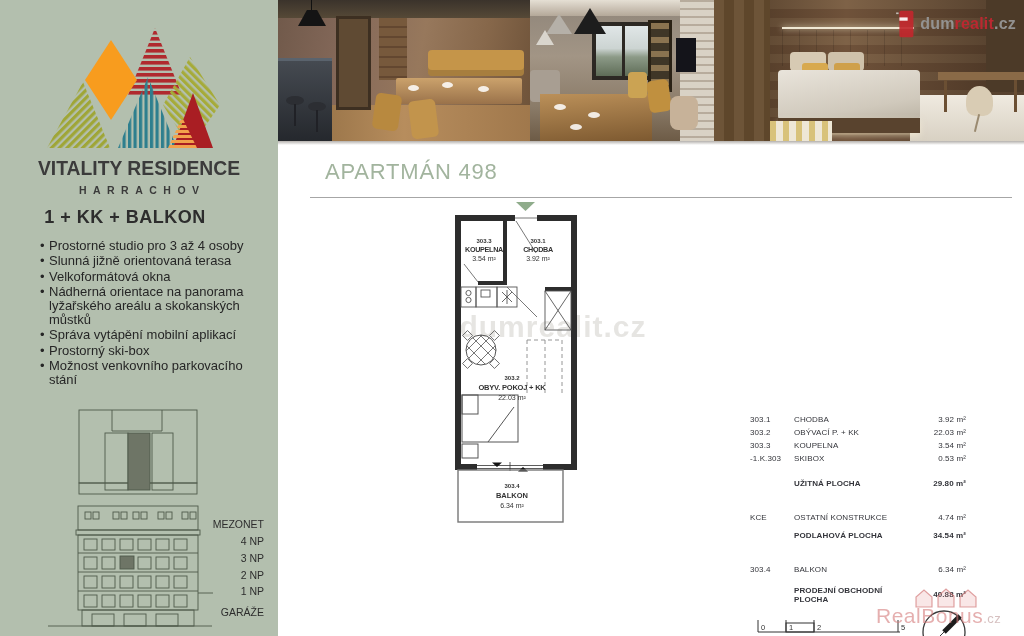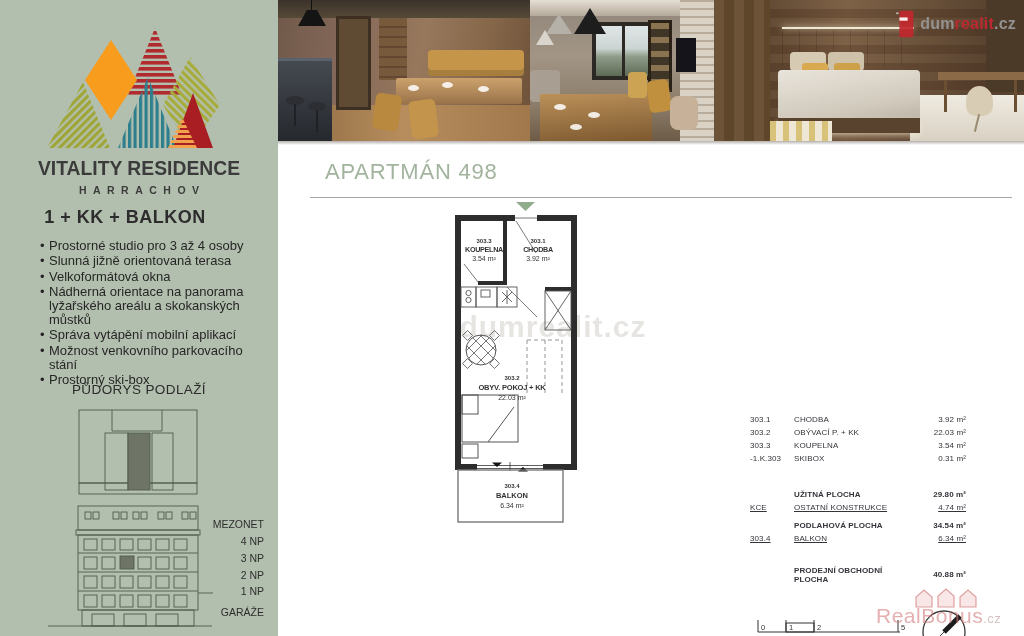--- a/index.html
+++ b/index.html
@@ -101,21 +101,21 @@
   .title-rule { position:absolute; left:310px; top:197px; width:702px; height:1px; background:#a6a6a6; }
 
   .plan-svg { position:absolute; left:440px; top:196px; }
   .plan-wm { position:absolute; left:428px; top:310px; width:250px; text-align:center;
     font-size:30px; font-weight:700; color:rgba(140,135,122,.22); letter-spacing:1px; }
 
   .atable { position:absolute; left:750px; top:413px; width:216px; font-size:8px; color:#33343a; }
   .arow { display:flex; align-items:center; height:13px; letter-spacing:.1px; }
   .arow .c { width:44px; } .arow .n { flex:1; } .arow .v { width:52px; text-align:right; }
   .arow.total { font-weight:700; }
-  .gap6 { margin-top:23px; } .gap5 { margin-top:5px; } .gap4 { margin-top:0;text-decoration:underline; }
+  .gap6 { margin-top:12px; } .gap5 { margin-top:5px; } .gap4 { margin-top:21px; }
 
   .scale-svg { position:absolute; left:752px; top:611px; }
   .compass-svg { position:absolute; left:914px; top:600px; }
   .houses-svg { position:absolute; left:912px; top:585px; }
   .bonus-wm { position:absolute; left:876px; top:604px; font-size:21px; font-weight:400;
     color:rgba(211,122,122,.60); letter-spacing:.5px; white-space:nowrap; }
   .bonus-wm .cz { font-size:13px; color:rgba(180,140,140,.55); }
 
   svg text { font-family:"Liberation Sans", sans-serif; }
 </style>
@@ -156,25 +156,24 @@
     <div class="brand-title">VITALITY RESIDENCE</div>
     <div class="brand-sub">HARRACHOV</div>
     <div class="unit-type">1 + KK + BALKON</div>
 
     <ul class="features">
       <li>Prostorné studio pro 3 až 4 osoby</li>
       <li>Slunná jižně orientovaná terasa</li>
       <li>Velkoformátová okna</li>
       <li>Nádherná orientace na panorama lyžařského areálu a skokanských můstků</li>
       <li>Správa vytápění mobilní aplikací</li>
+      <li>Prostorný ski-box</li>
       <li>Možnost venkovního parkovacího stání</li>
-      <li>Prostorný ski-box</li>
     </ul>
 
-    <div class="plan-heading">PŮDORYS PODLAŽÍ</div>
 
     <svg class="diagram-svg" width="180" height="233" viewBox="0 0 180 233" fill="none" stroke="#4f5a4b" stroke-width=".9">
 
       <rect x="39" y="7" width="118" height="73"></rect>
       <rect x="39" y="80" width="118" height="11"></rect>
       <line x1="72" y1="7" x2="72" y2="28"></line>
       <line x1="122" y1="7" x2="122" y2="28"></line>
       <line x1="72" y1="28" x2="122" y2="28"></line>
       <rect x="65" y="30" width="23" height="57"></rect>
       <rect x="88" y="30" width="22" height="57" fill="#6e7566" stroke="#4f5a4b"></rect>
@@ -435,21 +434,21 @@
         <span class="v">22.03 m²</span>
       </div>
     <div class="arow">
       <span class="c">303.3</span>
         <span class="n">KOUPELNA</span>
         <span class="v">3.54 m²</span>
       </div>
     <div class="arow">
       <span class="c">-1.K.303</span>
         <span class="n">SKIBOX</span>
-        <span class="v">0.31 m²</span>
+        <span class="v">0.53 m²</span>
       </div>
     <div class="arow total gap6">
       <span class="c"></span>
         <span class="n">UŽITNÁ PLOCHA</span>
         <span class="v">29.80 m²</span>
       </div>
     <div class="arow gap4">
       <span class="c">KCE</span>
         <span class="n">OSTATNÍ KONSTRUKCE</span>
         <span class="v">4.74 m²</span>

